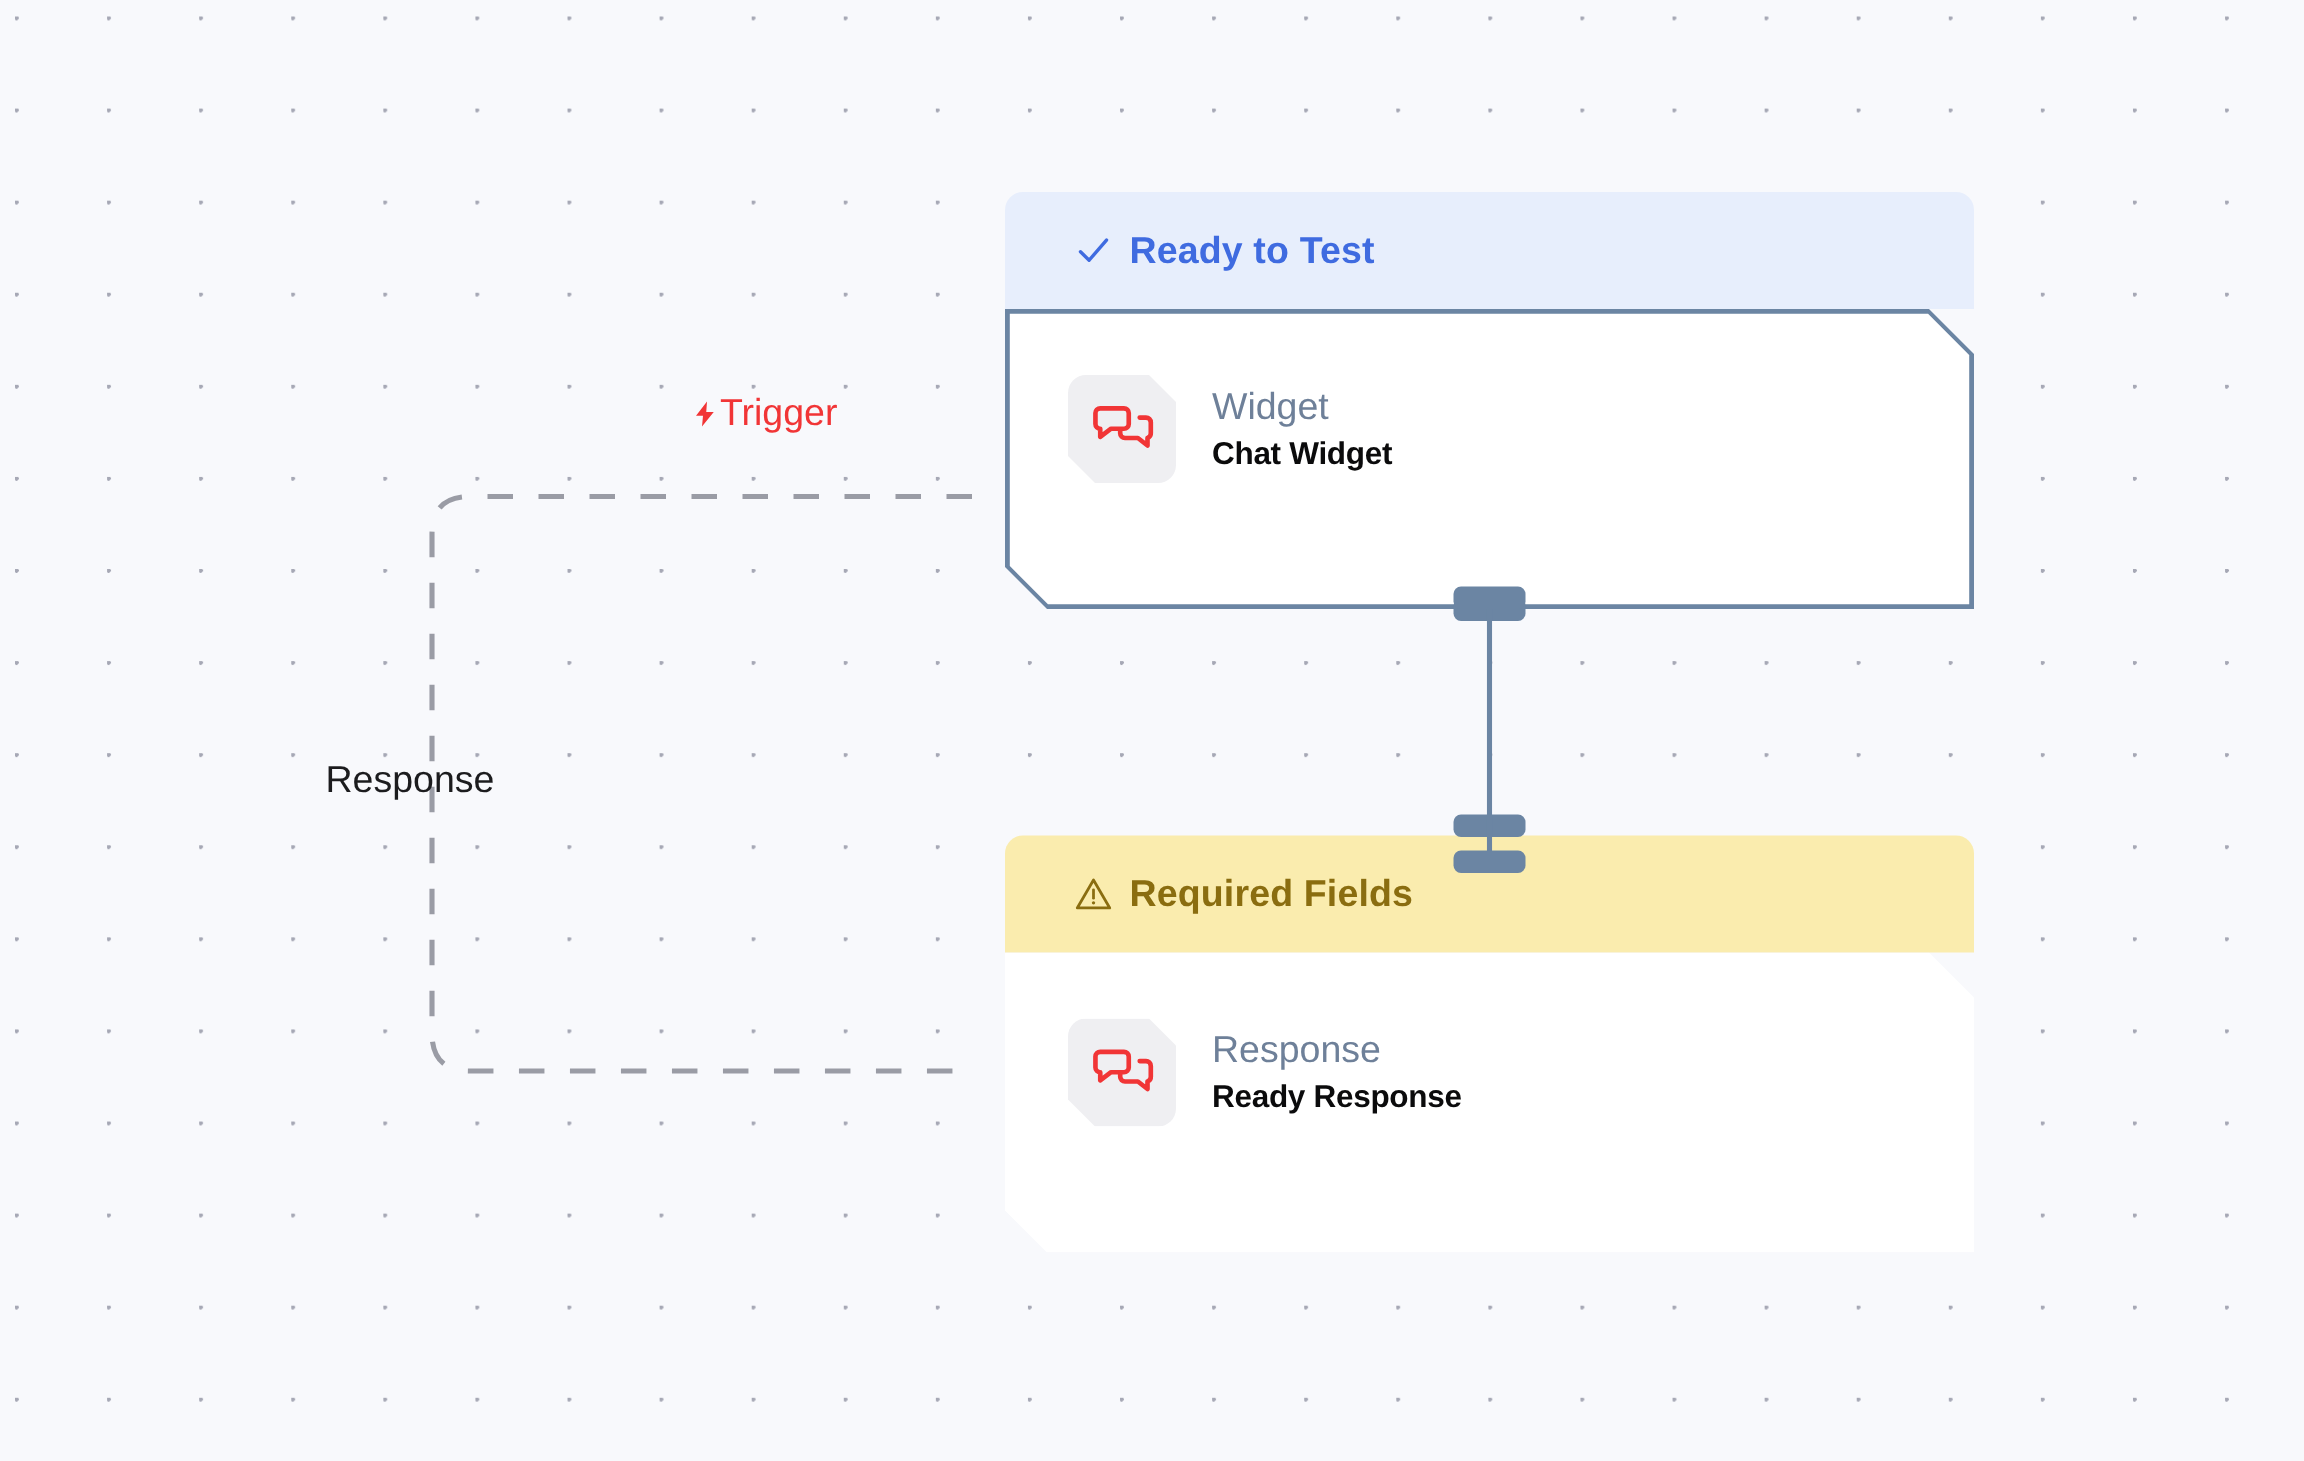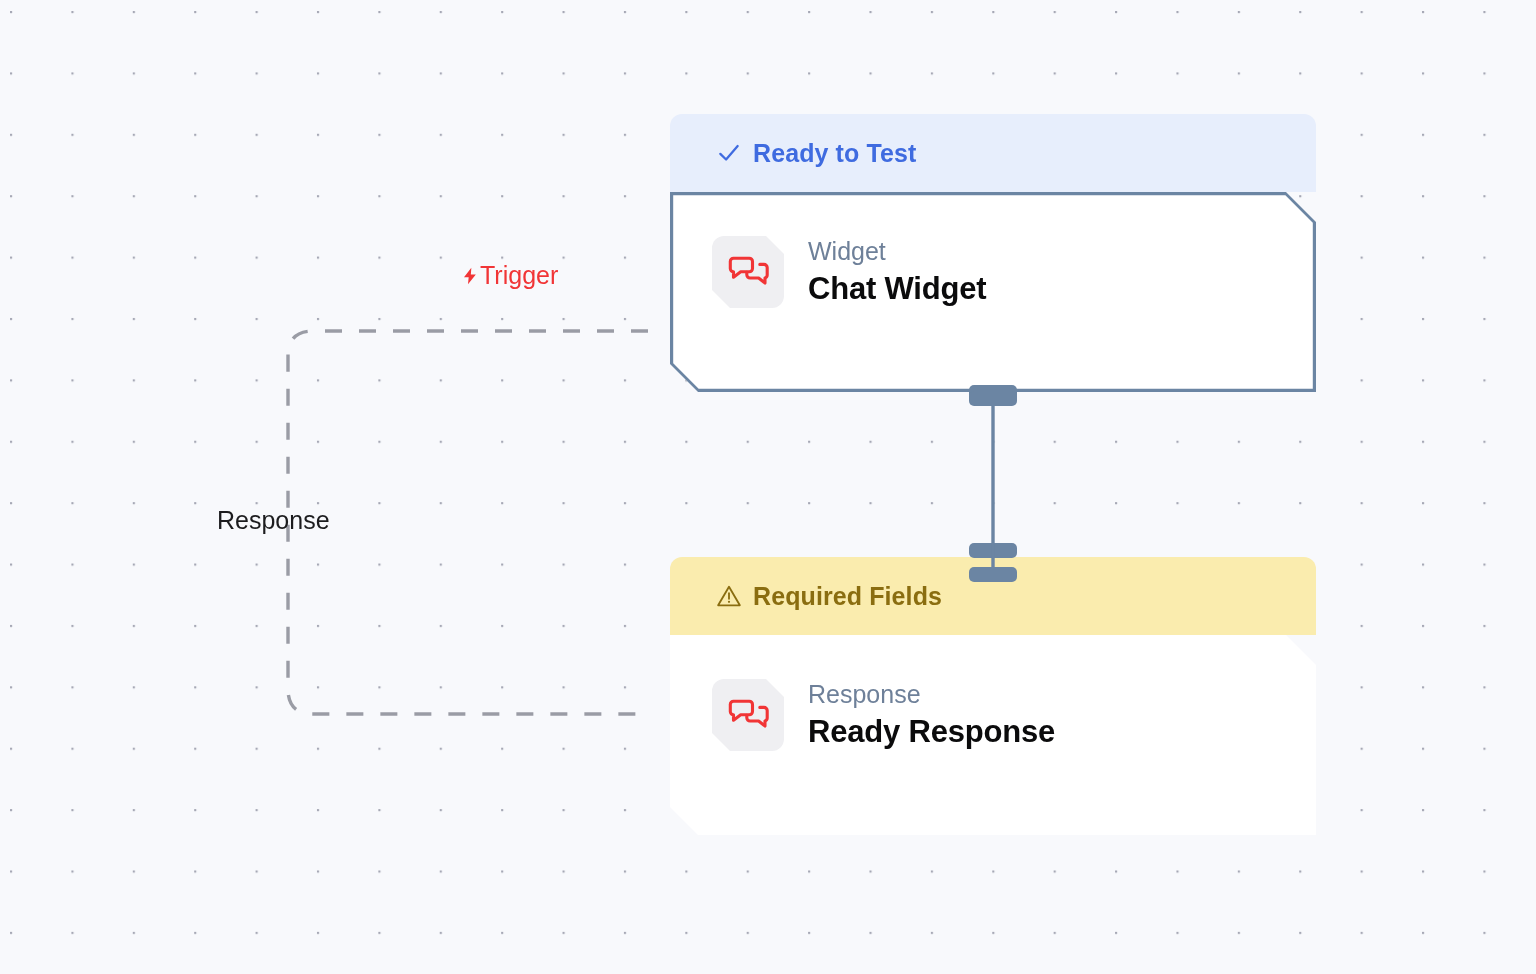--- a/index.html
+++ b/index.html
@@ -152,21 +152,21 @@
   }
 
   .node-text { display: flex; flex-direction: column; gap: 4px; }
   .node-kind {
     font-size: 25px;
     font-weight: 400;
     color: #6E8099;
     line-height: 1.15;
   }
   .node-title {
-    font-size: 31px;
+    font-size: 21px;
     font-weight: 700;
     color: #0B0B0C;
     line-height: 1.2;
     letter-spacing: -.2px;
   }
 
   
   .handle {
     position: absolute;
     width: 48px;
@@ -189,21 +189,21 @@
     <span class="bolt">
       <svg viewBox="0 0 24 24" width="20" height="26" aria-hidden="true">
         <path d="M13.6 2 L4.8 13.4 H10.4 L9.6 22 L19 10.3 H13 Z" fill="#F13536"></path>
       </svg>
     </span>
     <span>Trigger</span>
   </div>
 
   <div class="edge-label" id="response-label">Response</div>
 
-  <div class="node" id="node-widget" style="left:670px; top:114px;">
+  <div class="node" id="node-widget" style="left:670px; top:128px;">
 
     <div class="node-shadow"></div>
 
     <div class="node-status ok">
       <span class="status-icon">
         <svg viewBox="0 0 24 24" width="26" height="26" aria-hidden="true">
           <path d="M4 12.8 L9.3 18 L20 5.6" fill="none" stroke="#3F6BE0" stroke-width="2.1" stroke-linecap="round" stroke-linejoin="round"></path>
         </svg>
       </span>
       <span>Ready to Test</span>

